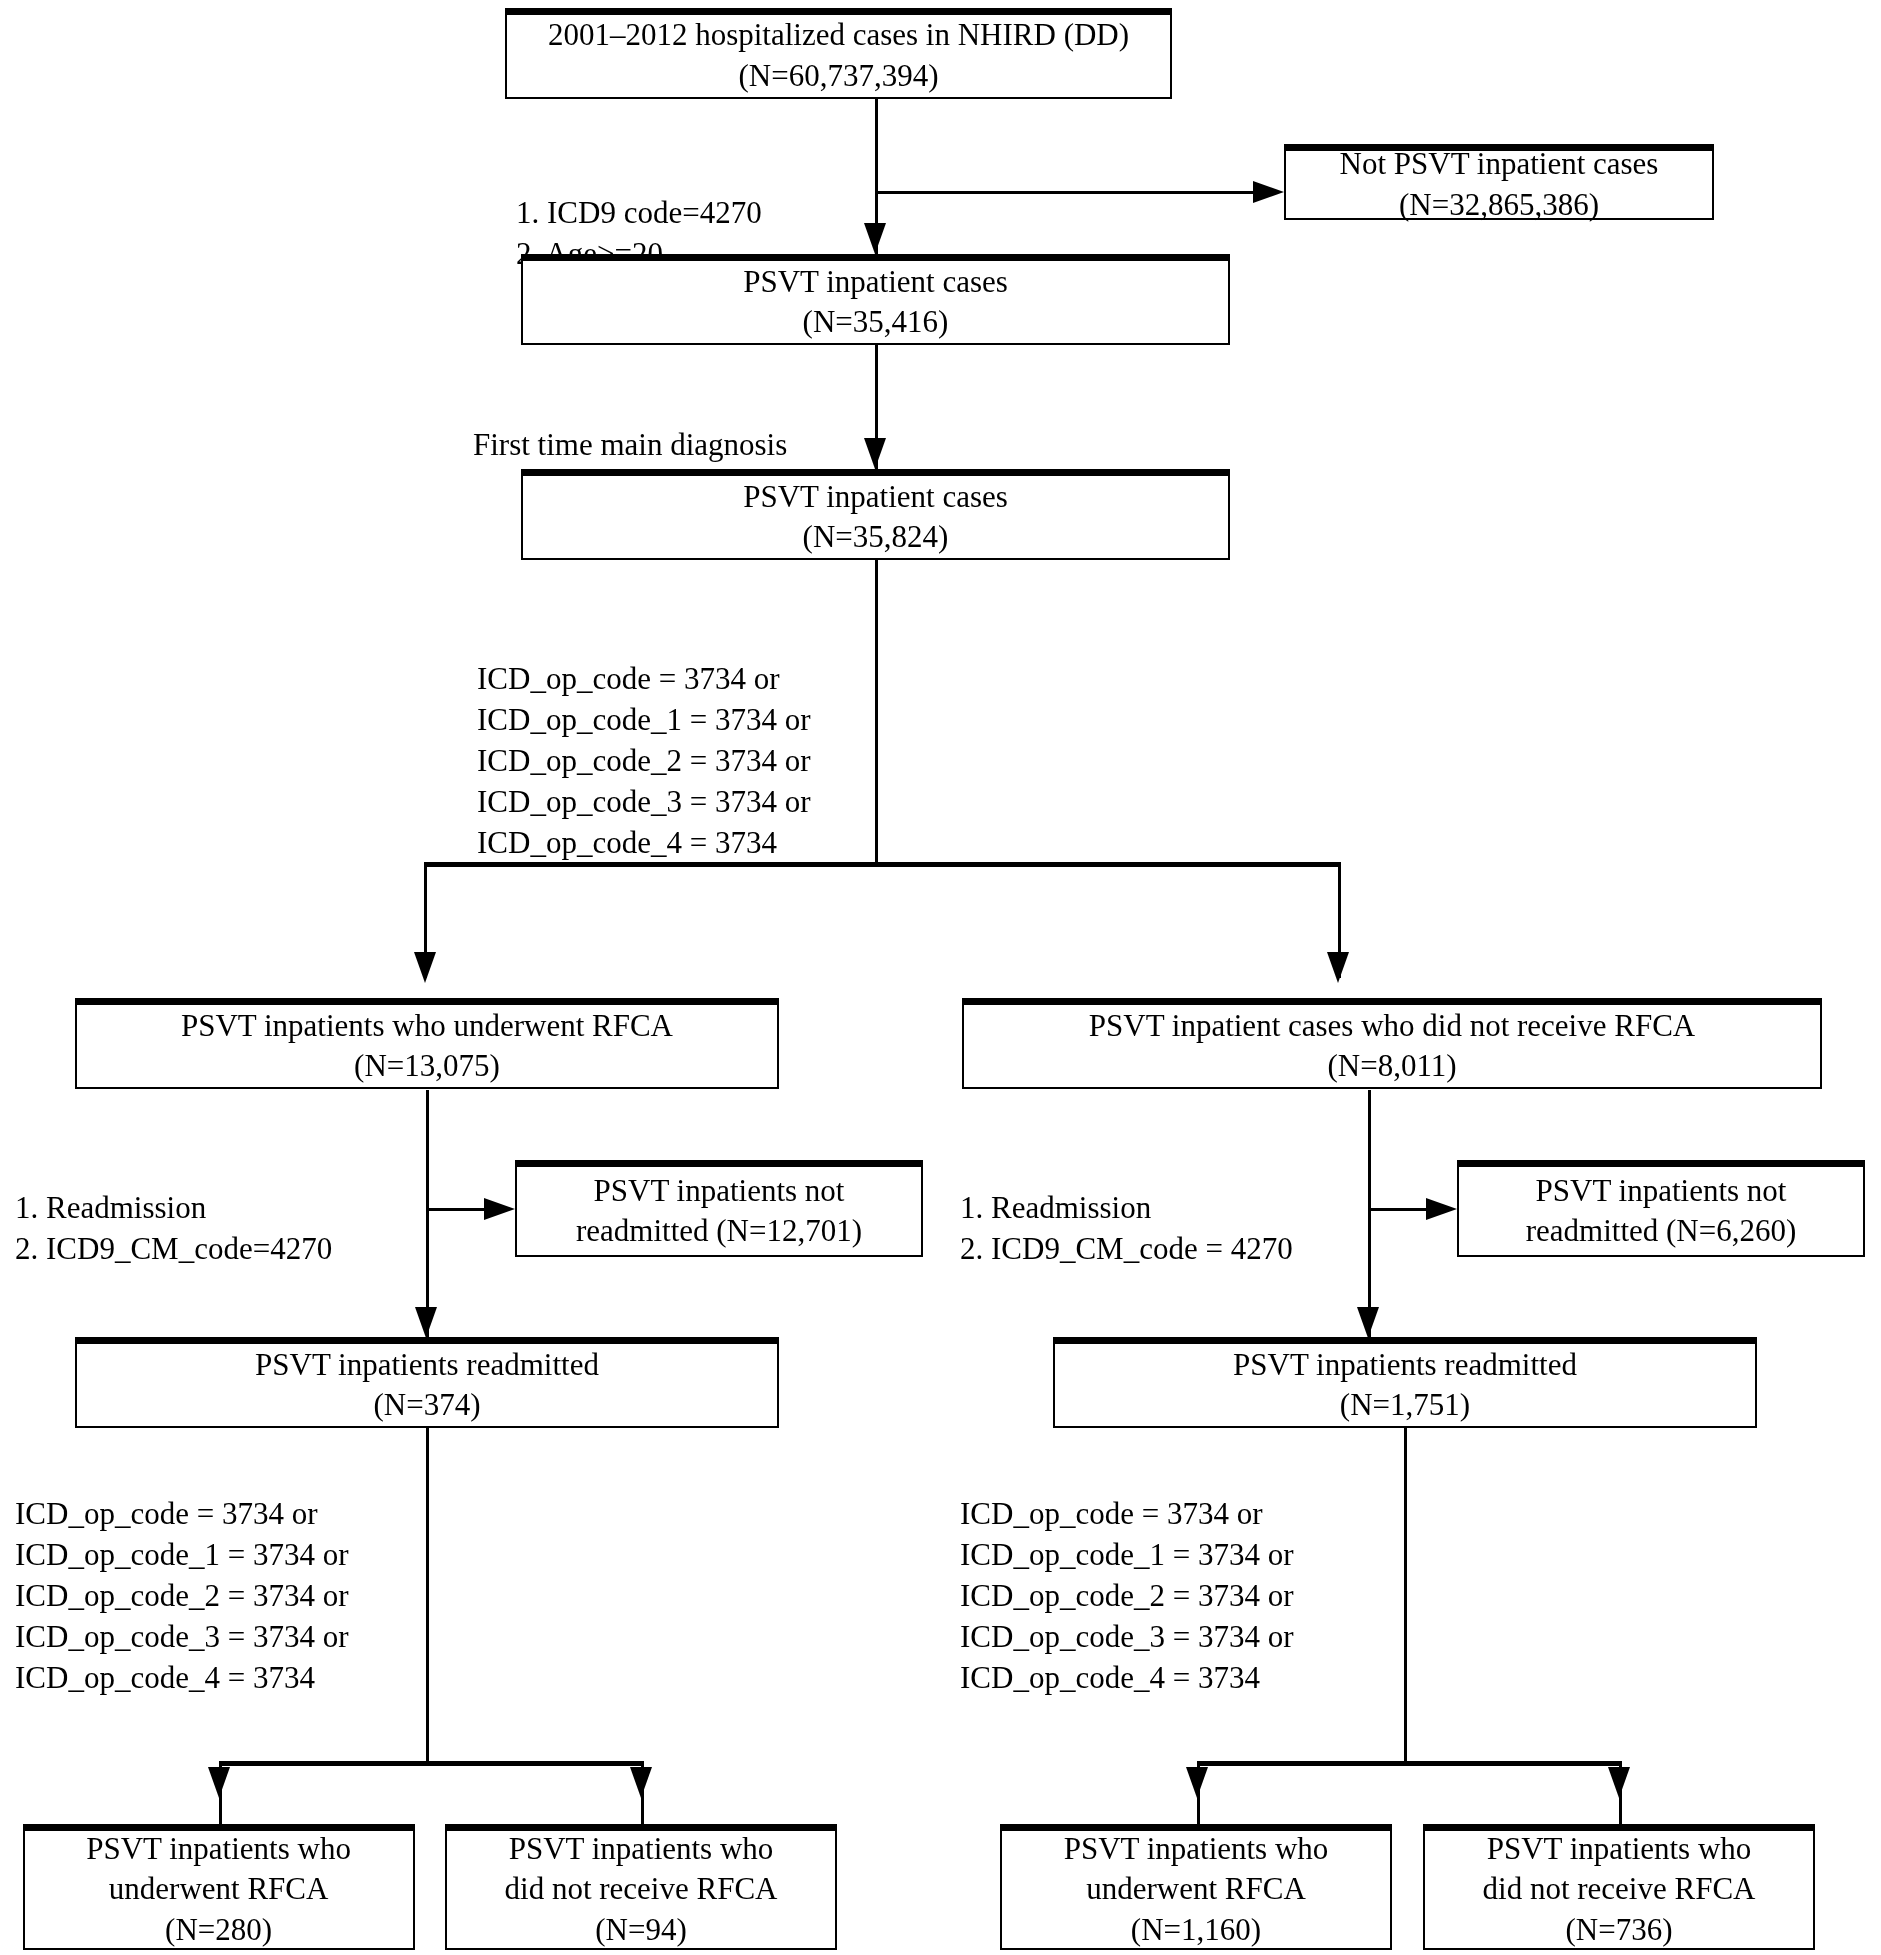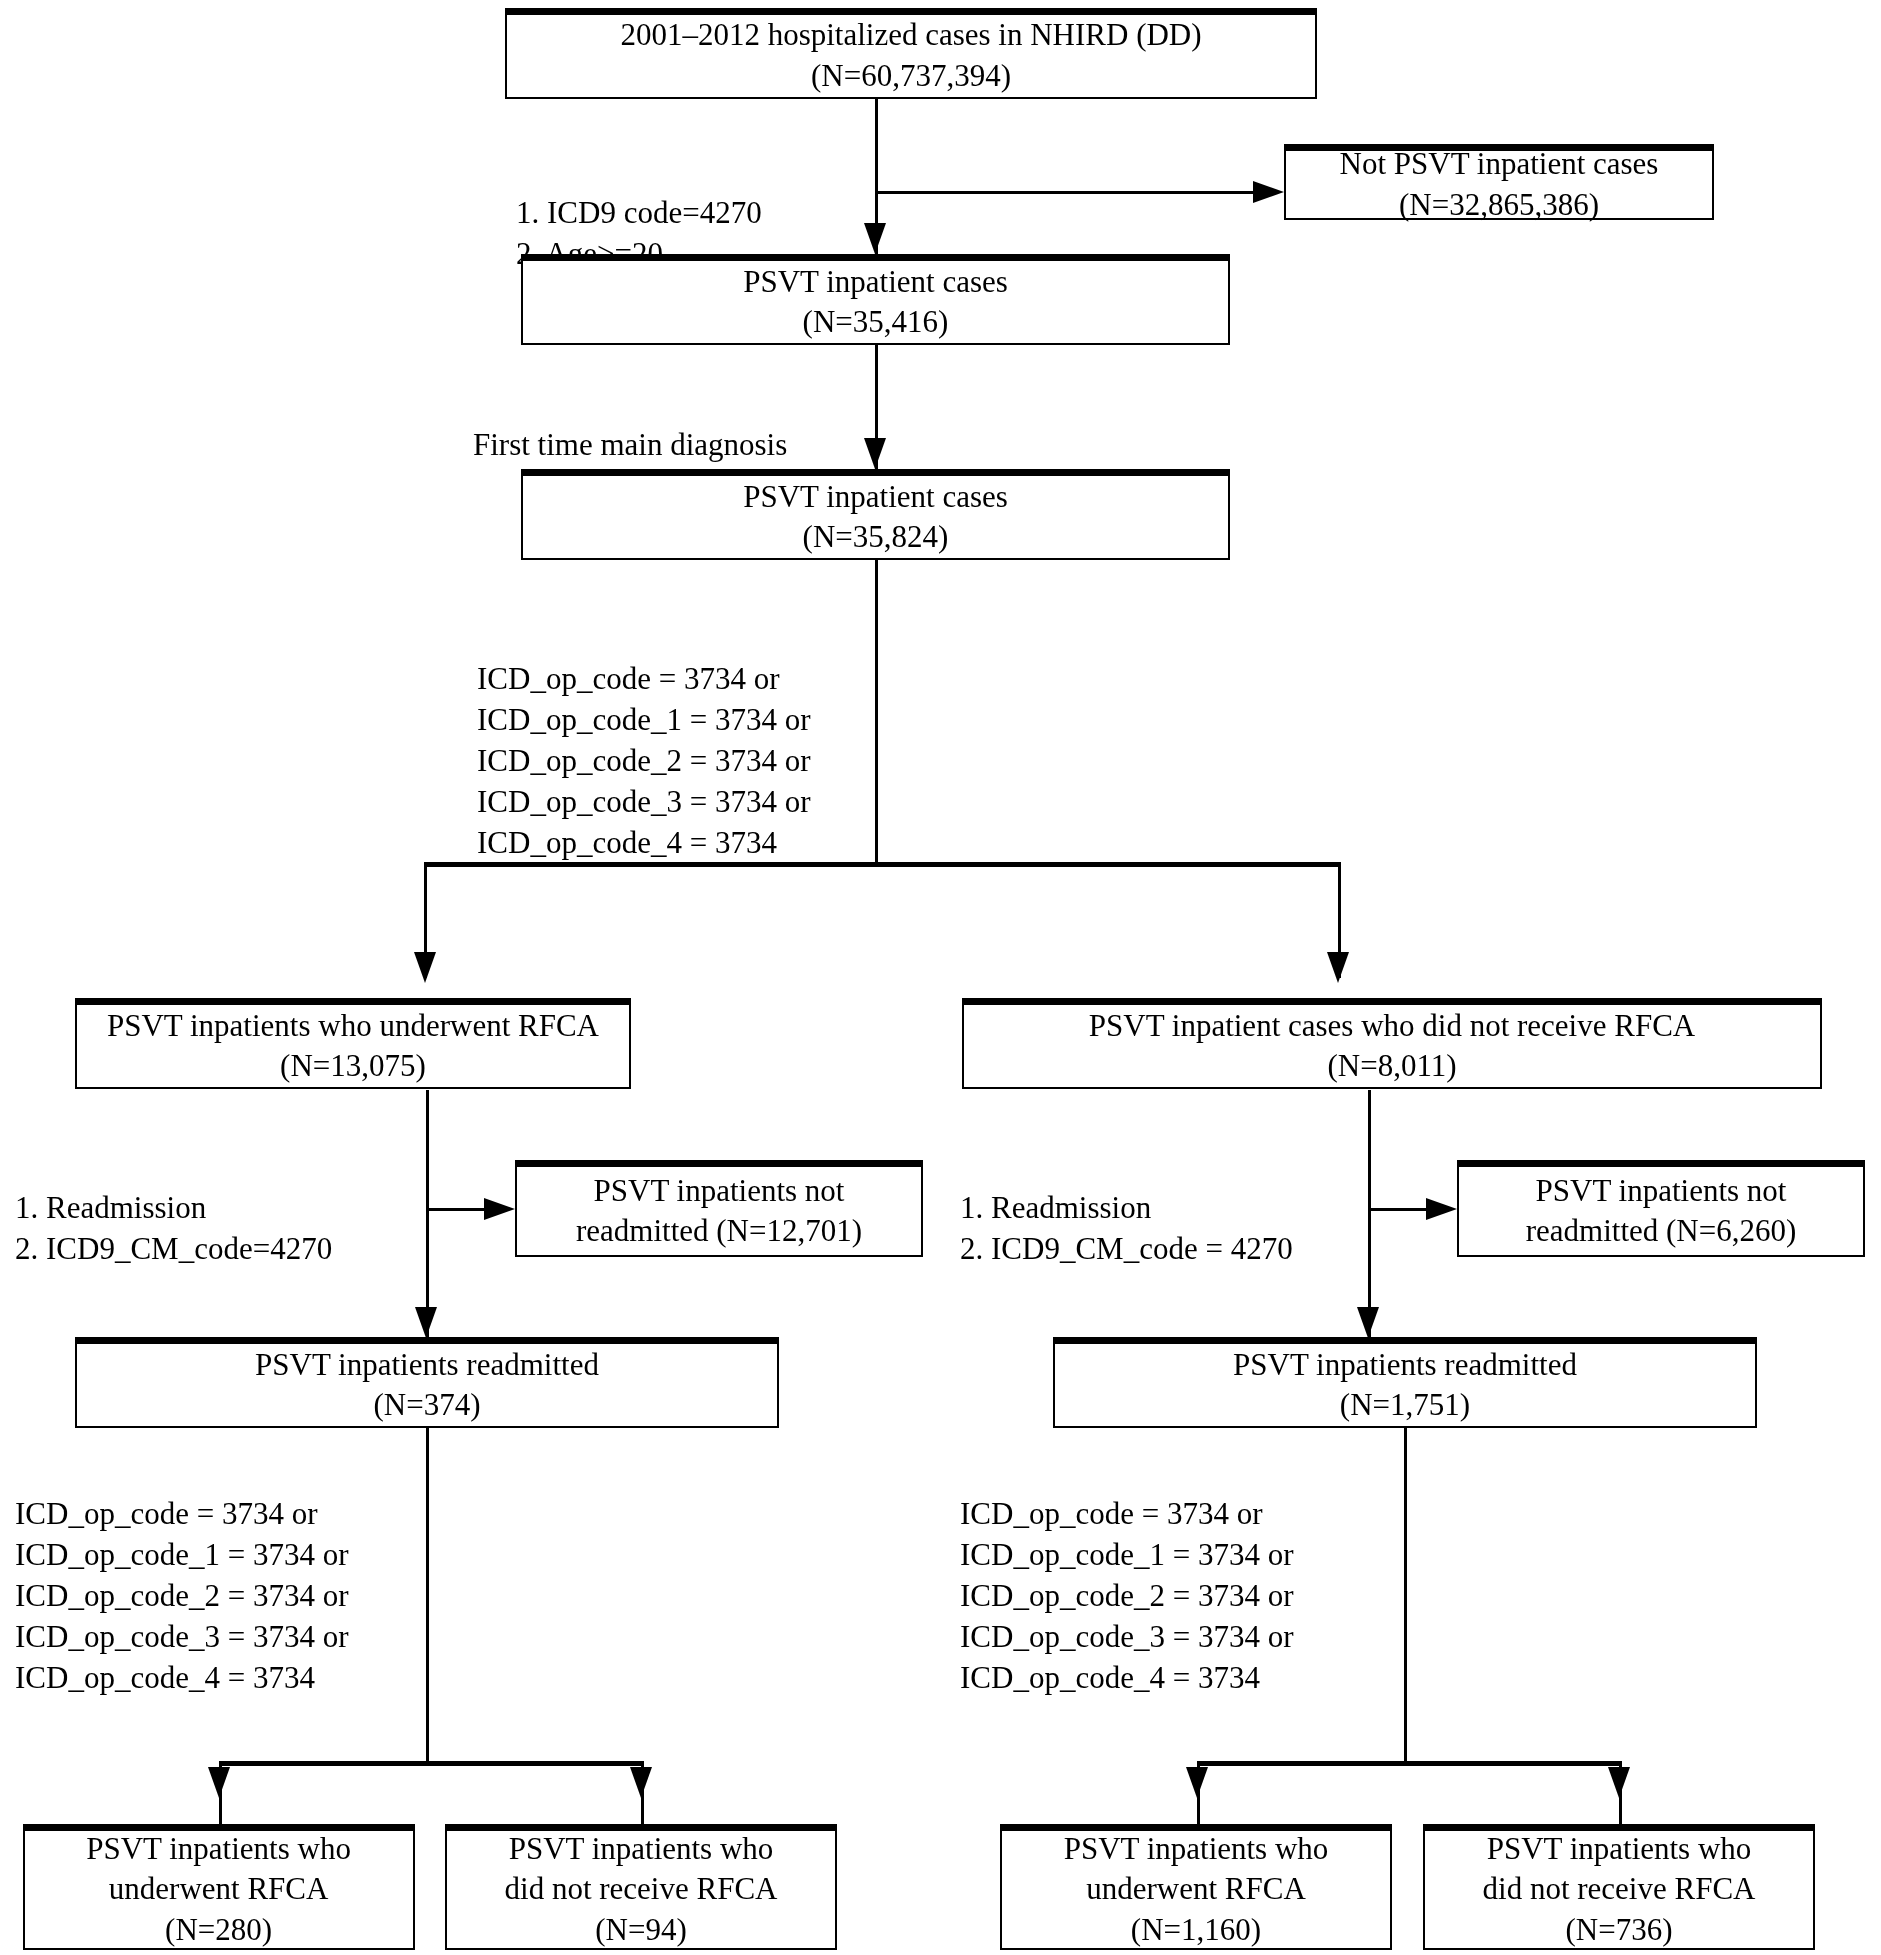--- a/index.html
+++ b/index.html
@@ -52,21 +52,21 @@
     border-top:11.8px solid transparent;
     border-bottom:11.8px solid transparent;
     border-left:31px solid #000000;
   }
 </style>
 </head>
 <body>
 
 <div id="page">
 
-  <div class="box" style="left:505px;top:7.5px;width:812px;height:91px;">
+  <div class="box" style="left:505px;top:7.5px;width:667px;height:91px;">
     <span class="ln">2001–2012 hospitalized cases in NHIRD (DD)</span>
     <span class="ln">(N=60,737,394)</span>
   </div>
 
   <div class="vline" style="left:875px;top:99px;height:155px;"></div>
   <div class="arrow-d" style="left:864px;top:223px;"></div>
 
   <div class="hline" style="left:875px;top:191px;width:399px;"></div>
   <div class="arrow-r" style="left:1253px;top:181px;"></div>
 
@@ -99,21 +99,21 @@
   <div class="arrow-d" style="left:414px;top:952px;"></div>
   <div class="vline" style="left:1338px;top:862px;height:116px;"></div>
   <div class="arrow-d" style="left:1327px;top:952px;"></div>
 
   <div class="note" style="left:477px;top:621px;">ICD_op_code = 3734 or
 ICD_op_code_1 = 3734 or
 ICD_op_code_2 = 3734 or
 ICD_op_code_3 = 3734 or
 ICD_op_code_4 = 3734</div>
 
-  <div class="box" style="left:75px;top:998px;width:556px;height:91px;">
+  <div class="box" style="left:75px;top:998px;width:704px;height:91px;">
     <span class="ln">PSVT inpatients who underwent RFCA</span>
     <span class="ln">(N=13,075)</span>
   </div>
 
   <div class="box" style="left:962px;top:998px;width:860px;height:91px;">
     <span class="ln">PSVT inpatient cases who did not receive RFCA</span>
     <span class="ln">(N=8,011)</span>
   </div>
 
   <div class="vline" style="left:426px;top:1090px;height:247px;"></div>

